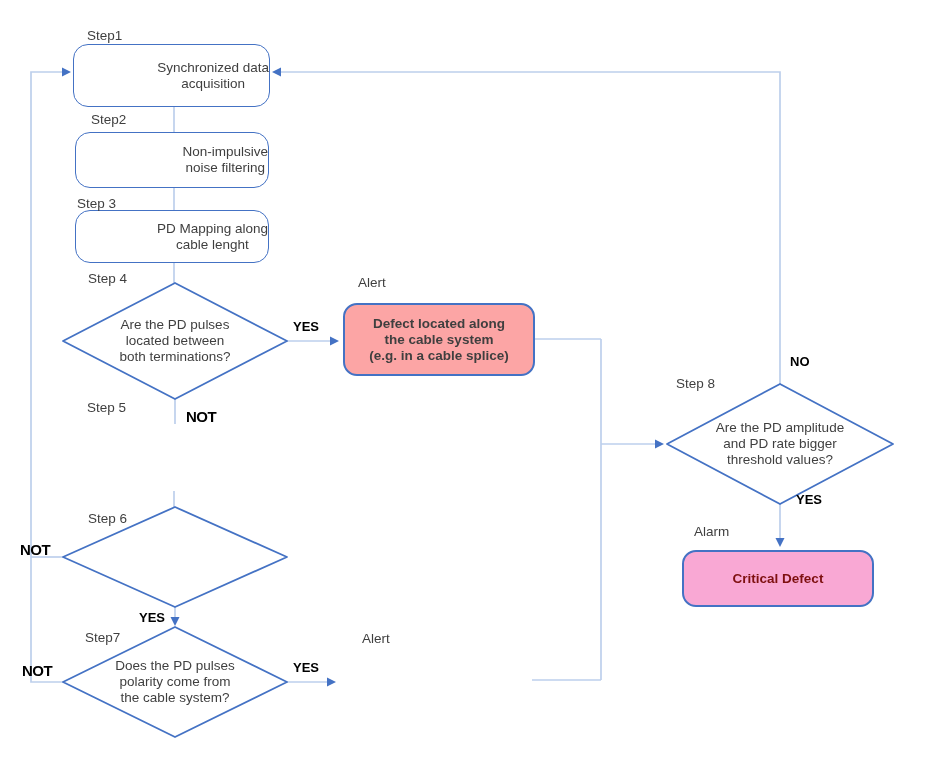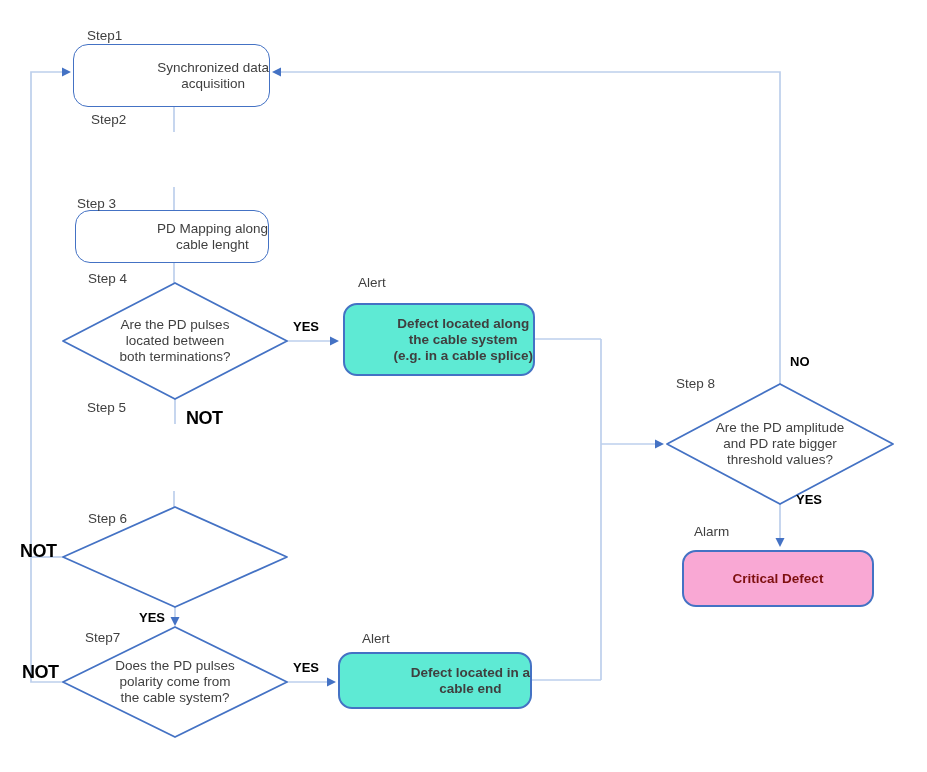--- a/index.html
+++ b/index.html
@@ -7,32 +7,32 @@
     position:relative;width:927px;height:772px;background:#ffffff;
     font-family:"Liberation Sans",sans-serif;overflow:hidden;
   }
   svg.wires{position:absolute;left:0;top:0;}
   .node{
     position:absolute;display:flex;align-items:center;justify-content:center;
     text-align:center;box-sizing:border-box;
   }
   .node .t{white-space:pre-line;font-size:13.5px;line-height:16px;color:#3F3F3F;}
   .process{background:#ffffff;border:1.7px solid #4472C4;border-radius:15px;justify-content:flex-end;}
-  .alert{background:#5eead4;border:2.5px solid #4472C4;border-radius:14px;justify-content:flex-end;}
+  .alert{background:#fca5a5;border:2.5px solid #4472C4;border-radius:14px;}
   .alert .t{font-weight:bold;}
   .alarm{background:#f9a8d4;border:2.5px solid #4472C4;border-radius:14px;text-align:center;}
   .alarm .t{font-weight:bold;color:#7E1010;}
   .dtext{
     position:absolute;display:flex;align-items:center;justify-content:center;
     text-align:center;
   }
   .dtext .t{white-space:pre-line;font-size:13.5px;line-height:16px;color:#3F3F3F;}
   .step-label{position:absolute;font-size:13.5px;color:#3F3F3F;}
   .edge-label{position:absolute;font-size:13px;font-weight:bold;color:#000000;}
-  .edge-label.cond{font-size:18px;letter-spacing:-0.5px;}
+  .edge-label.cond{font-size:15px;letter-spacing:-0.5px;}
 </style>
 </head>
 <body>
 
 <div class="canvas">
 
   <svg class="wires" width="927" height="772" viewBox="0 0 927 772">
     <g stroke="#BDCFEC" stroke-width="1.7" fill="none">
       <path d="M174,107 L174,132"></path>
       <path d="M174,187 L174,211"></path>
@@ -65,33 +65,33 @@
       <polygon points="780,547 775.5,538 784.5,538"></polygon>
       <polygon points="71,72 62,67.5 62,76.5"></polygon>
       <polygon points="175,626 170.5,617 179.5,617"></polygon>
     </g>
   </svg>
 
   <div class="node process" style="left:73px;top:44px;width:197px;height:63px">
     <span class="t">Synchronized data
 acquisition</span>
   </div>
+  <div class="node process" style="left:75px;top:132px;width:194px;height:56px">
+    <span class="t">Non-impulsive
+noise filtering</span>
+  </div>
   <div class="node process" style="left:75px;top:210px;width:194px;height:53px">
     <span class="t">PD Mapping along
 cable lenght</span>
   </div>
 
   <div class="node alert" style="left:343px;top:303px;width:192px;height:73px">
     <span class="t">Defect located along
 the cable system
 (e.g. in a cable splice)</span>
-  </div>
-  <div class="node alert" style="left:338px;top:652px;width:194px;height:57px">
-    <span class="t">Defect located in a
-cable end</span>
   </div>
   <div class="node alarm" style="left:682px;top:550px;width:192px;height:57px">
     <span class="t">Critical Defect</span>
   </div>
 
   <div class="dtext" style="left:85px;top:311px;width:180px;height:60px">
     <span class="t">Are the PD pulses
 located between
 both terminations?</span>
   </div>

